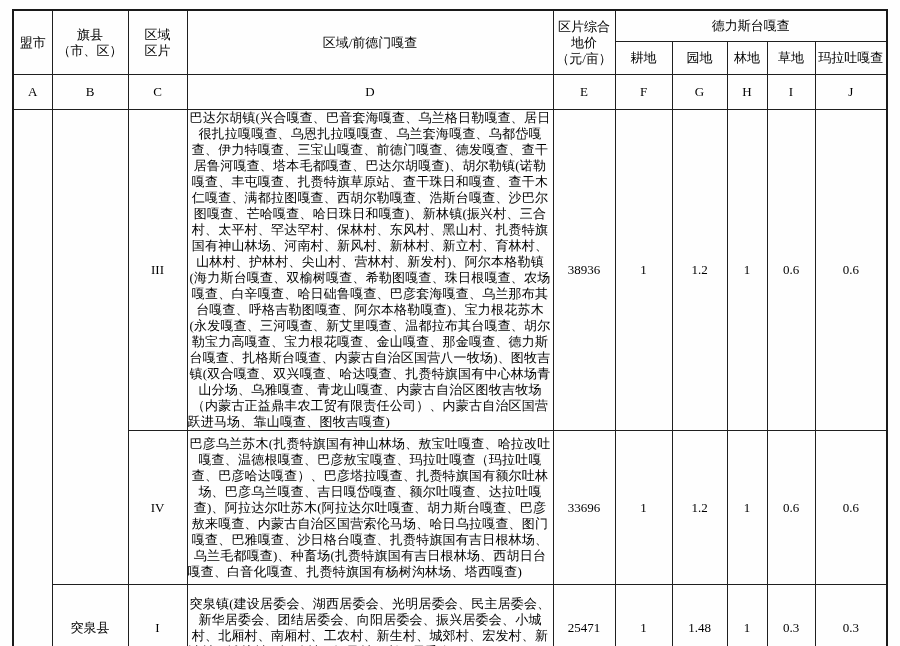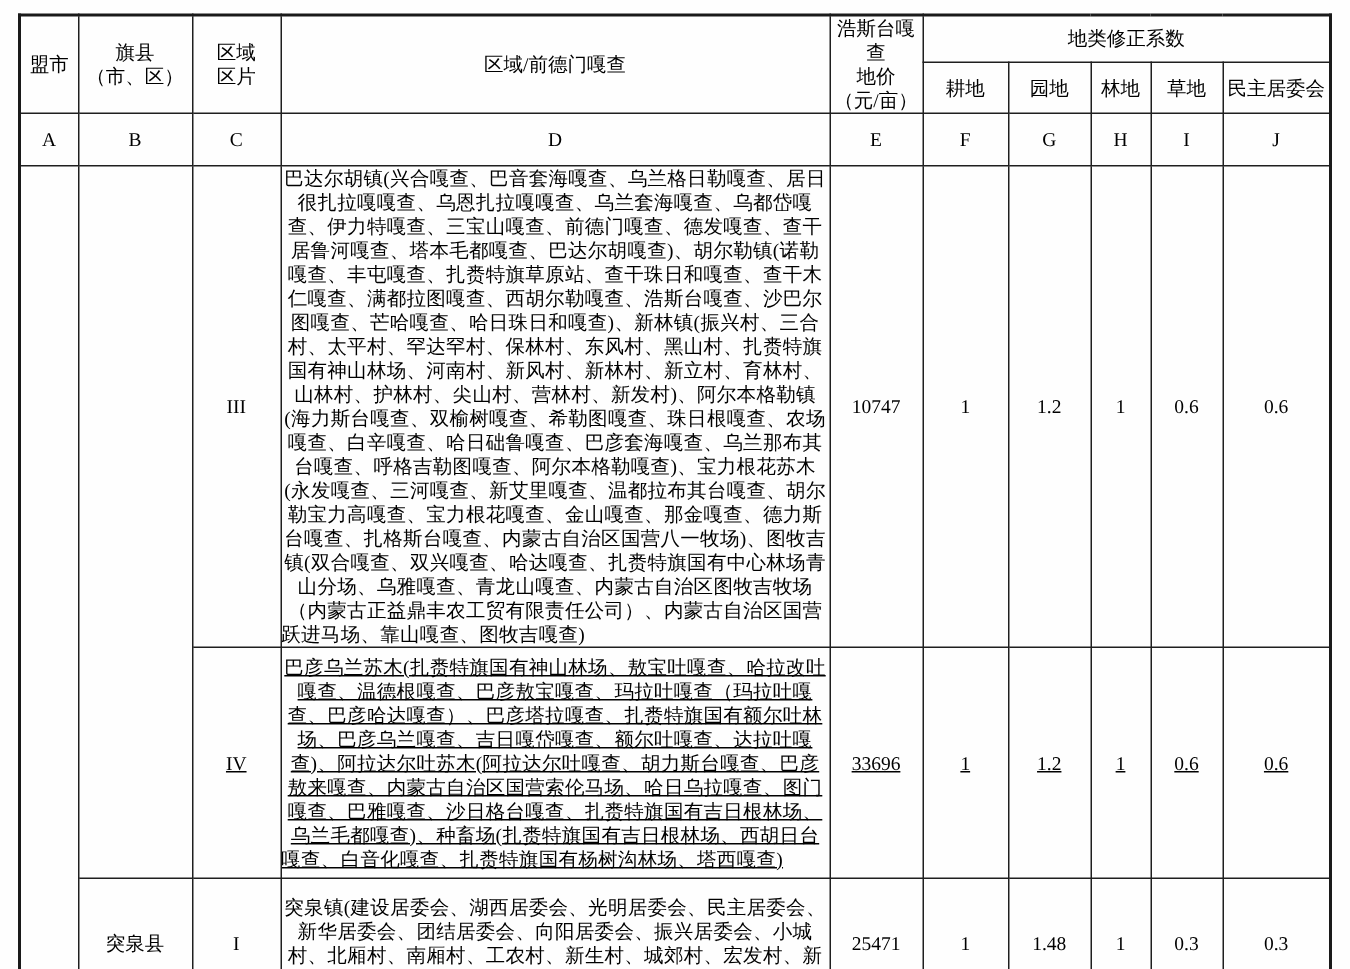--- a/index.html
+++ b/index.html
@@ -43,21 +43,21 @@
   tr.letters td { height: 34px; }
   td.desc {
     text-align: justify;
     text-align-last: left;
     vertical-align: middle;
     padding: 1px 2px 1px 2px;
     line-height: 16px;
     letter-spacing: 0.2px;
   }
   tr.r1 td { height: 287px; }
-  tr.r2 td { height: 153px; text-decoration: underline; }
+  tr.r2 td { height: 153px; }
   tr.r3 td { height: 86px; }
   td.num { font-size: 13px; }
 </style>
 </head>
 <body>
 
 <div class="page">
   <table class="land-table">
     <colgroup>
       <col style="width:39px">
@@ -73,53 +73,53 @@
     </colgroup>
 
     <tbody>
         <tr class="h1">
       <td class="hdr" rowspan="2">盟市</td>
       <td class="hdr" rowspan="2">旗县
 （市、区）</td>
       <td class="hdr" rowspan="2">区域
 区片</td>
       <td class="hdr" rowspan="2">区域/前德门嘎查</td>
-      <td class="hdr" rowspan="2">浩斯台嘎查
+      <td class="hdr" rowspan="2">区片综合
 地价
 （元/亩）</td>
-      <td class="hdr" colspan="5">地类修正系数</td>
+      <td class="hdr" colspan="5">德力斯台嘎查</td>
     </tr>
 
     <tr class="h2">
       <td class="hdr">耕地</td>
       <td class="hdr">园地</td>
       <td class="hdr">林地</td>
       <td class="hdr">草地</td>
-      <td class="hdr">民主居委会</td>
+      <td class="hdr">玛拉吐嘎查</td>
     </tr>
 
     <tr class="letters">
       <td>A</td>
       <td>B</td>
       <td>C</td>
       <td>D</td>
       <td>E</td>
       <td>F</td>
       <td>G</td>
       <td>H</td>
       <td>I</td>
       <td>J</td>
     </tr>
 
     <tr class="r1">
       <td rowspan="3"></td>
       <td rowspan="2"></td>
       <td>III</td>
       <td class="desc">巴达尔胡镇(兴合嘎查、巴音套海嘎查、乌兰格日勒嘎查、居日很扎拉嘎嘎查、乌恩扎拉嘎嘎查、乌兰套海嘎查、乌都岱嘎查、伊力特嘎查、三宝山嘎查、前德门嘎查、德发嘎查、查干居鲁河嘎查、塔本毛都嘎查、巴达尔胡嘎查)、胡尔勒镇(诺勒嘎查、丰屯嘎查、扎赉特旗草原站、查干珠日和嘎查、查干木仁嘎查、满都拉图嘎查、西胡尔勒嘎查、浩斯台嘎查、沙巴尔图嘎查、芒哈嘎查、哈日珠日和嘎查)、新林镇(振兴村、三合村、太平村、罕达罕村、保林村、东风村、黑山村、扎赉特旗国有神山林场、河南村、新风村、新林村、新立村、育林村、山林村、护林村、尖山村、营林村、新发村)、阿尔本格勒镇(海力斯台嘎查、双榆树嘎查、希勒图嘎查、珠日根嘎查、农场嘎查、白辛嘎查、哈日础鲁嘎查、巴彦套海嘎查、乌兰那布其台嘎查、呼格吉勒图嘎查、阿尔本格勒嘎查)、宝力根花苏木(永发嘎查、三河嘎查、新艾里嘎查、温都拉布其台嘎查、胡尔勒宝力高嘎查、宝力根花嘎查、金山嘎查、那金嘎查、德力斯台嘎查、扎格斯台嘎查、内蒙古自治区国营八一牧场)、图牧吉镇(双合嘎查、双兴嘎查、哈达嘎查、扎赉特旗国有中心林场青山分场、乌雅嘎查、青龙山嘎查、内蒙古自治区图牧吉牧场（内蒙古正益鼎丰农工贸有限责任公司）、内蒙古自治区国营跃进马场、靠山嘎查、图牧吉嘎查)</td>
-      <td class="num">10747</td>
+      <td class="num">38936</td>
       <td class="num">1</td>
       <td class="num">1.2</td>
       <td class="num">1</td>
       <td class="num">0.6</td>
       <td class="num">0.6</td>
     </tr>
 
     <tr class="r2">
       <td>IV</td>
       <td class="desc">巴彦乌兰苏木(扎赉特旗国有神山林场、敖宝吐嘎查、哈拉改吐嘎查、温德根嘎查、巴彦敖宝嘎查、玛拉吐嘎查（玛拉吐嘎查、巴彦哈达嘎查）、巴彦塔拉嘎查、扎赉特旗国有额尔吐林场、巴彦乌兰嘎查、吉日嘎岱嘎查、额尔吐嘎查、达拉吐嘎查)、阿拉达尔吐苏木(阿拉达尔吐嘎查、胡力斯台嘎查、巴彦敖来嘎查、内蒙古自治区国营索伦马场、哈日乌拉嘎查、图门嘎查、巴雅嘎查、沙日格台嘎查、扎赉特旗国有吉日根林场、乌兰毛都嘎查)、种畜场(扎赉特旗国有吉日根林场、西胡日台嘎查、白音化嘎查、扎赉特旗国有杨树沟林场、塔西嘎查)</td>

